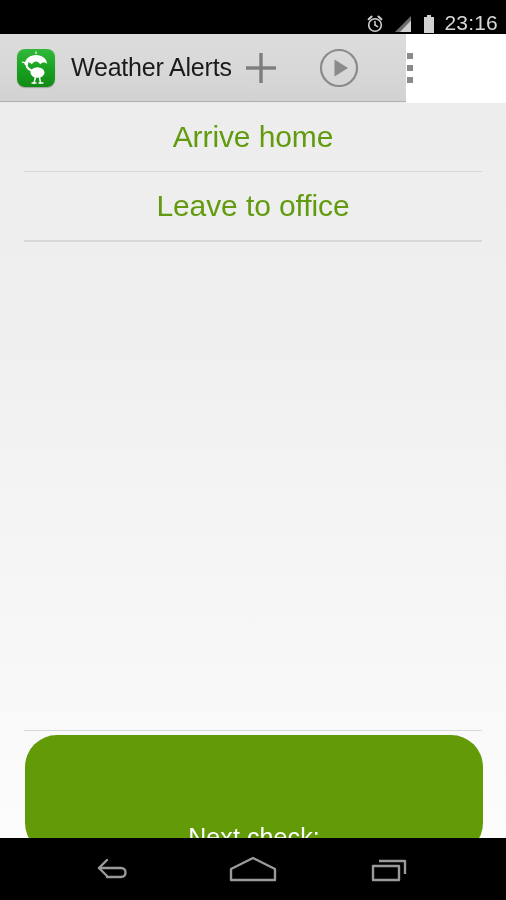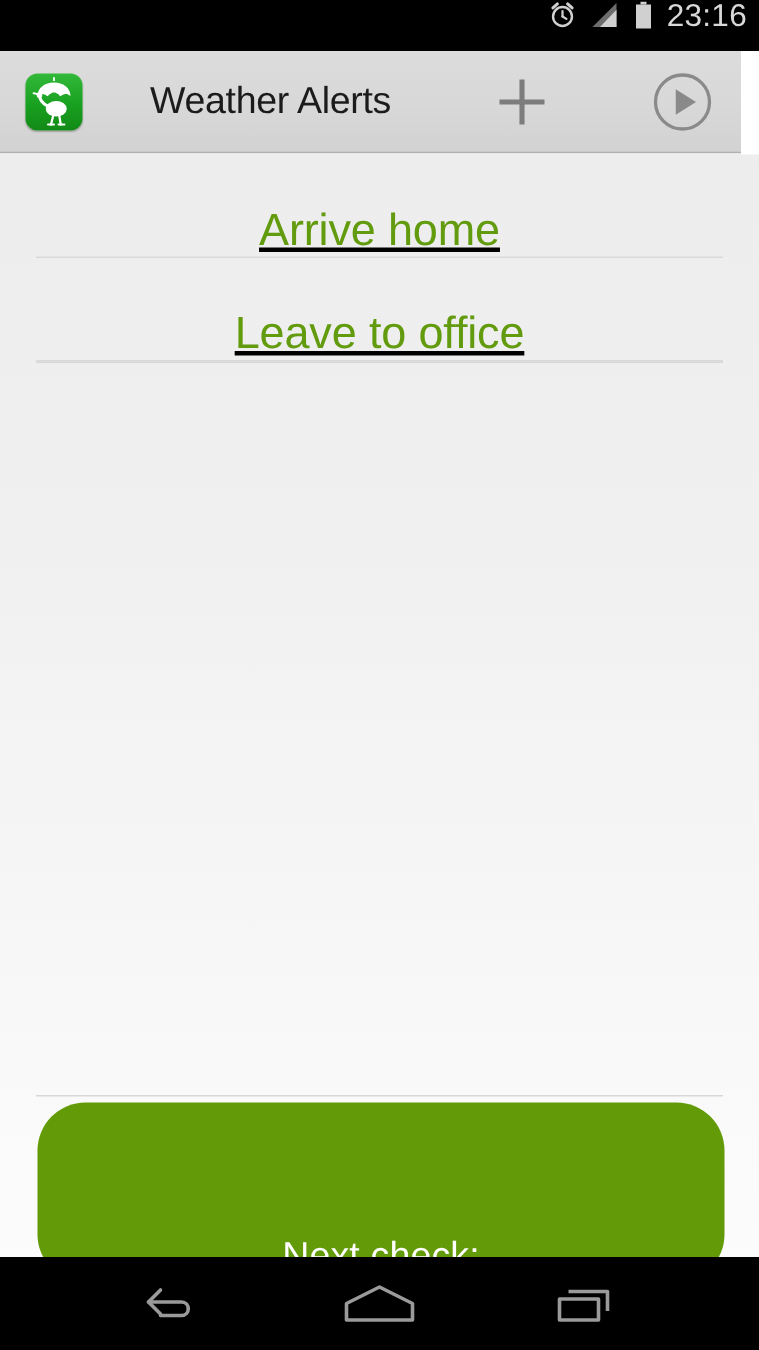--- a/index.html
+++ b/index.html
@@ -18,47 +18,46 @@
   }
 
   
   .status-bar {
     position: absolute;
     top: 0; left: 0;
     width: 506px;
     height: 34px;
     background: #000000;
     display: flex;
-    align-items: flex-start;
+    align-items: flex-end;
     justify-content: flex-end;
     padding-right: 8px;
   }
   .status-icons { display: flex; align-items: center; gap: 9px; }
   .status-time {
     color: #d8d8d8;
     font-size: 21px;
     font-weight: 400;
     letter-spacing: 0.2px;
     margin-left: 9px;
     line-height: 1;
     padding-bottom: 1px;
   }
   .sb-icon { display: block; }
 
   
   .action-bar {
     position: absolute;
     top: 34px; left: 0;
-    width: 494px;
+    width: 406px;
     height: 68px;
     background: linear-gradient(to bottom, #dcdcdc 0%, #d8d8d8 55%, #d2d2d2 100%);
     display: flex;
     align-items: center;
     border-bottom: 1px solid #c3c3c3;
-    gap: 29px;
   }
   .action-bar:after {
     content: "";
     position: absolute;
     left: 0; right: 0;
     bottom: -6px;
     height: 6px;
     background: linear-gradient(to bottom, rgba(0,0,0,0.11), rgba(0,0,0,0));
     pointer-events: none;
   }
@@ -102,24 +101,23 @@
     position: absolute;
     top: 103px; left: 0;
     width: 506px;
     height: 735px;
     background: linear-gradient(to bottom, #ededed 0%, #f0f0f0 35%, #f7f7f7 72%, #fcfcfc 100%);
   }
   .list { padding-top: 0; }
   .list-item {
     height: 68px;
     display: flex;
-    align-items: flex-end;
+    align-items: center;
     justify-content: center;
     position: relative;
-    text-decoration: underline;
   }
   .list-item-label {
     font-size: 30px;
     color: #629b0d;
     font-weight: 400;
     letter-spacing: -0.1px;
   }
   .divider {
     height: 1px;
     background: #d8d8d8;

